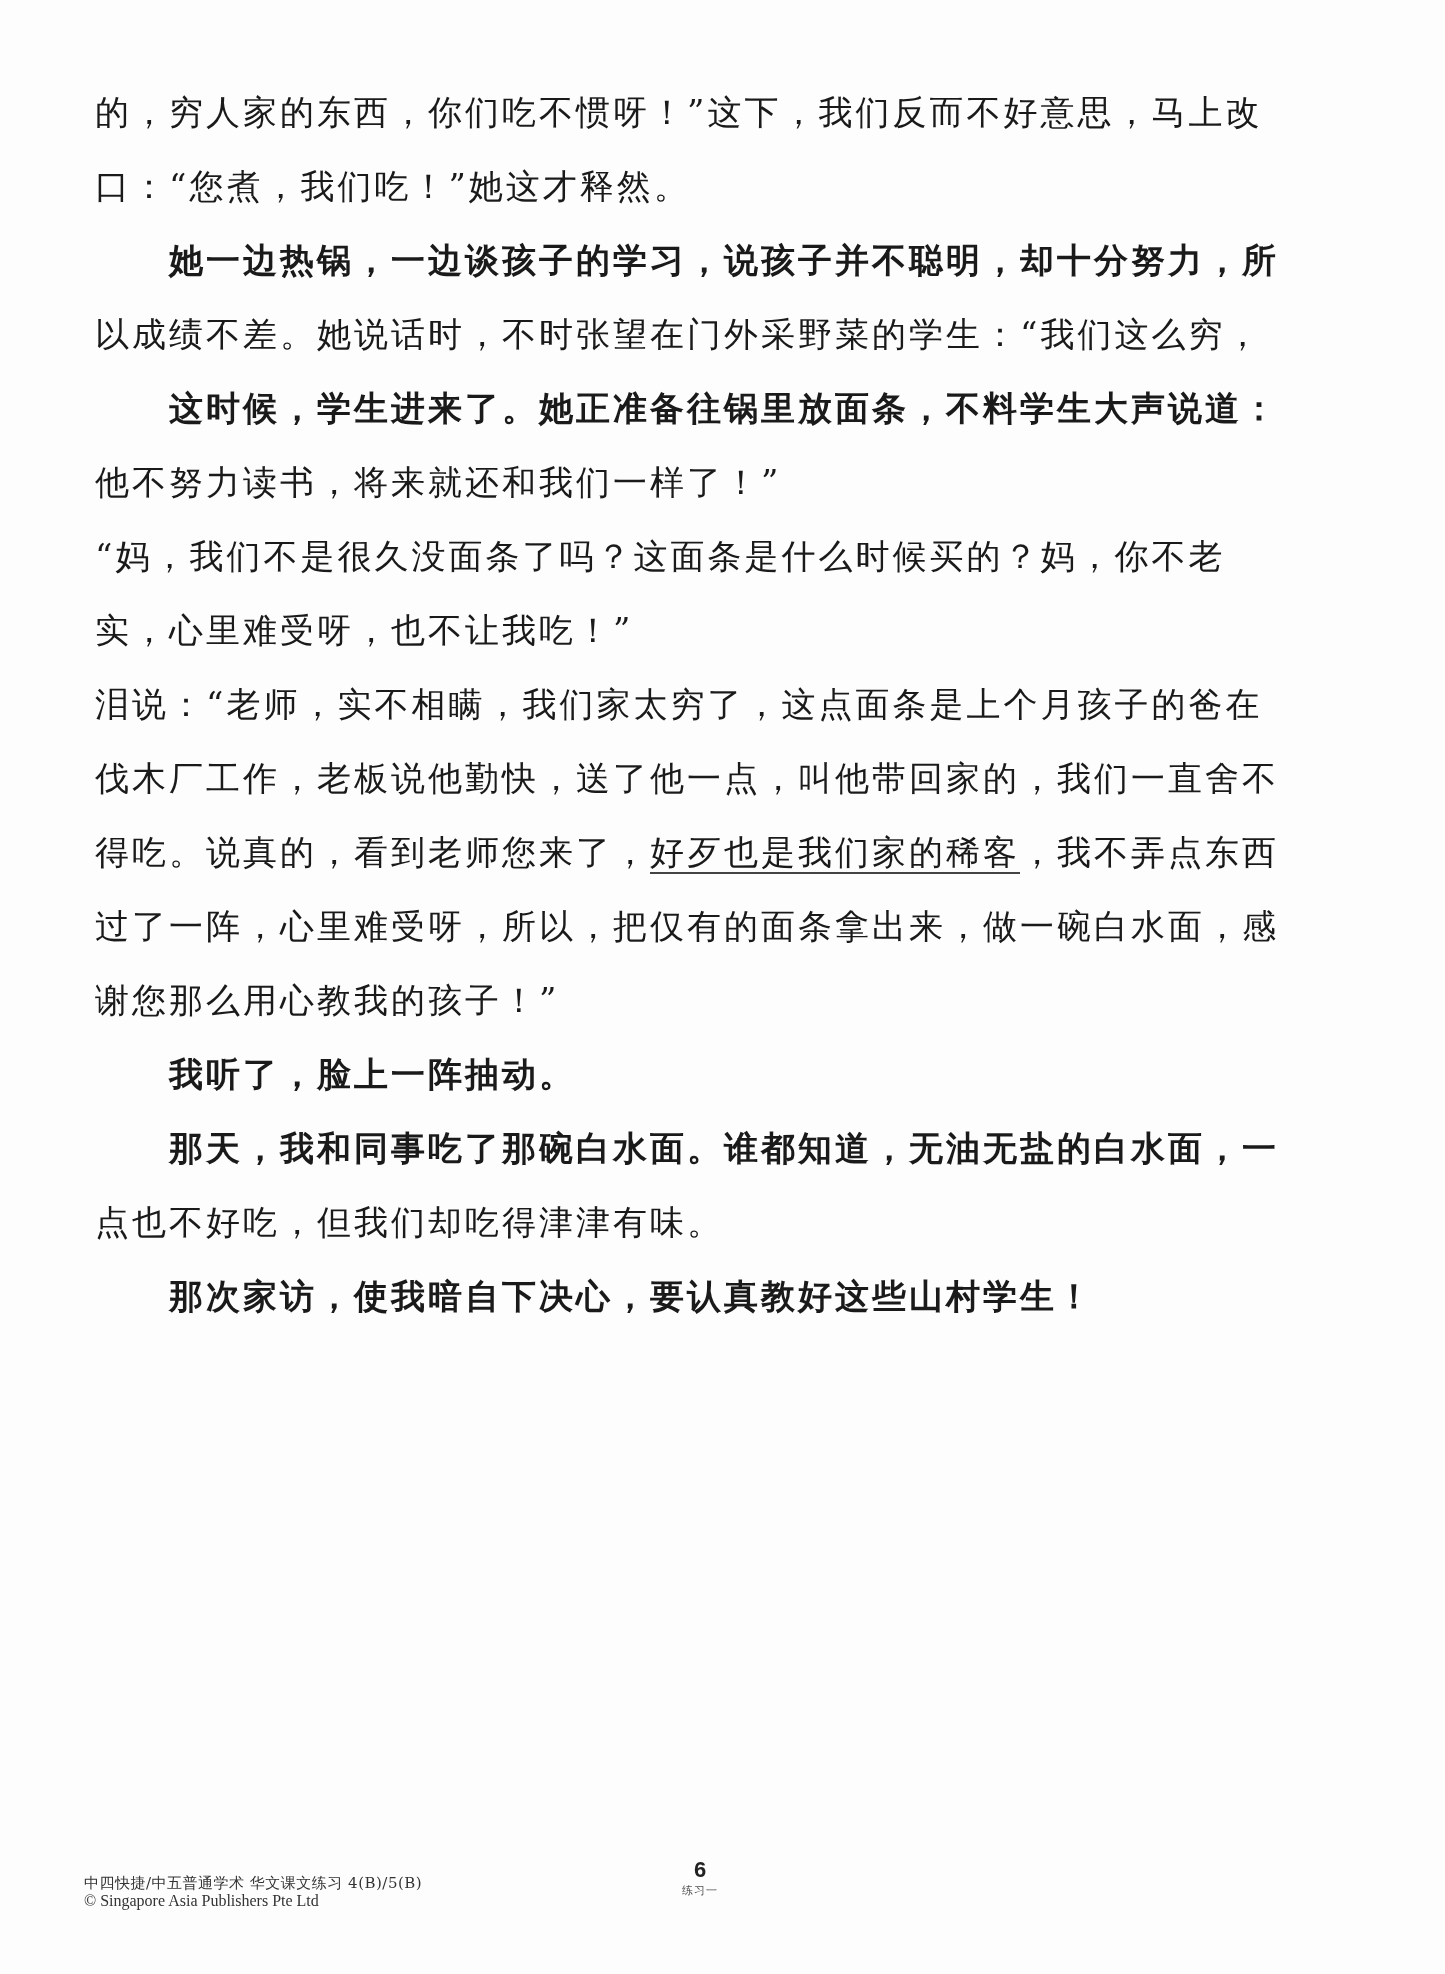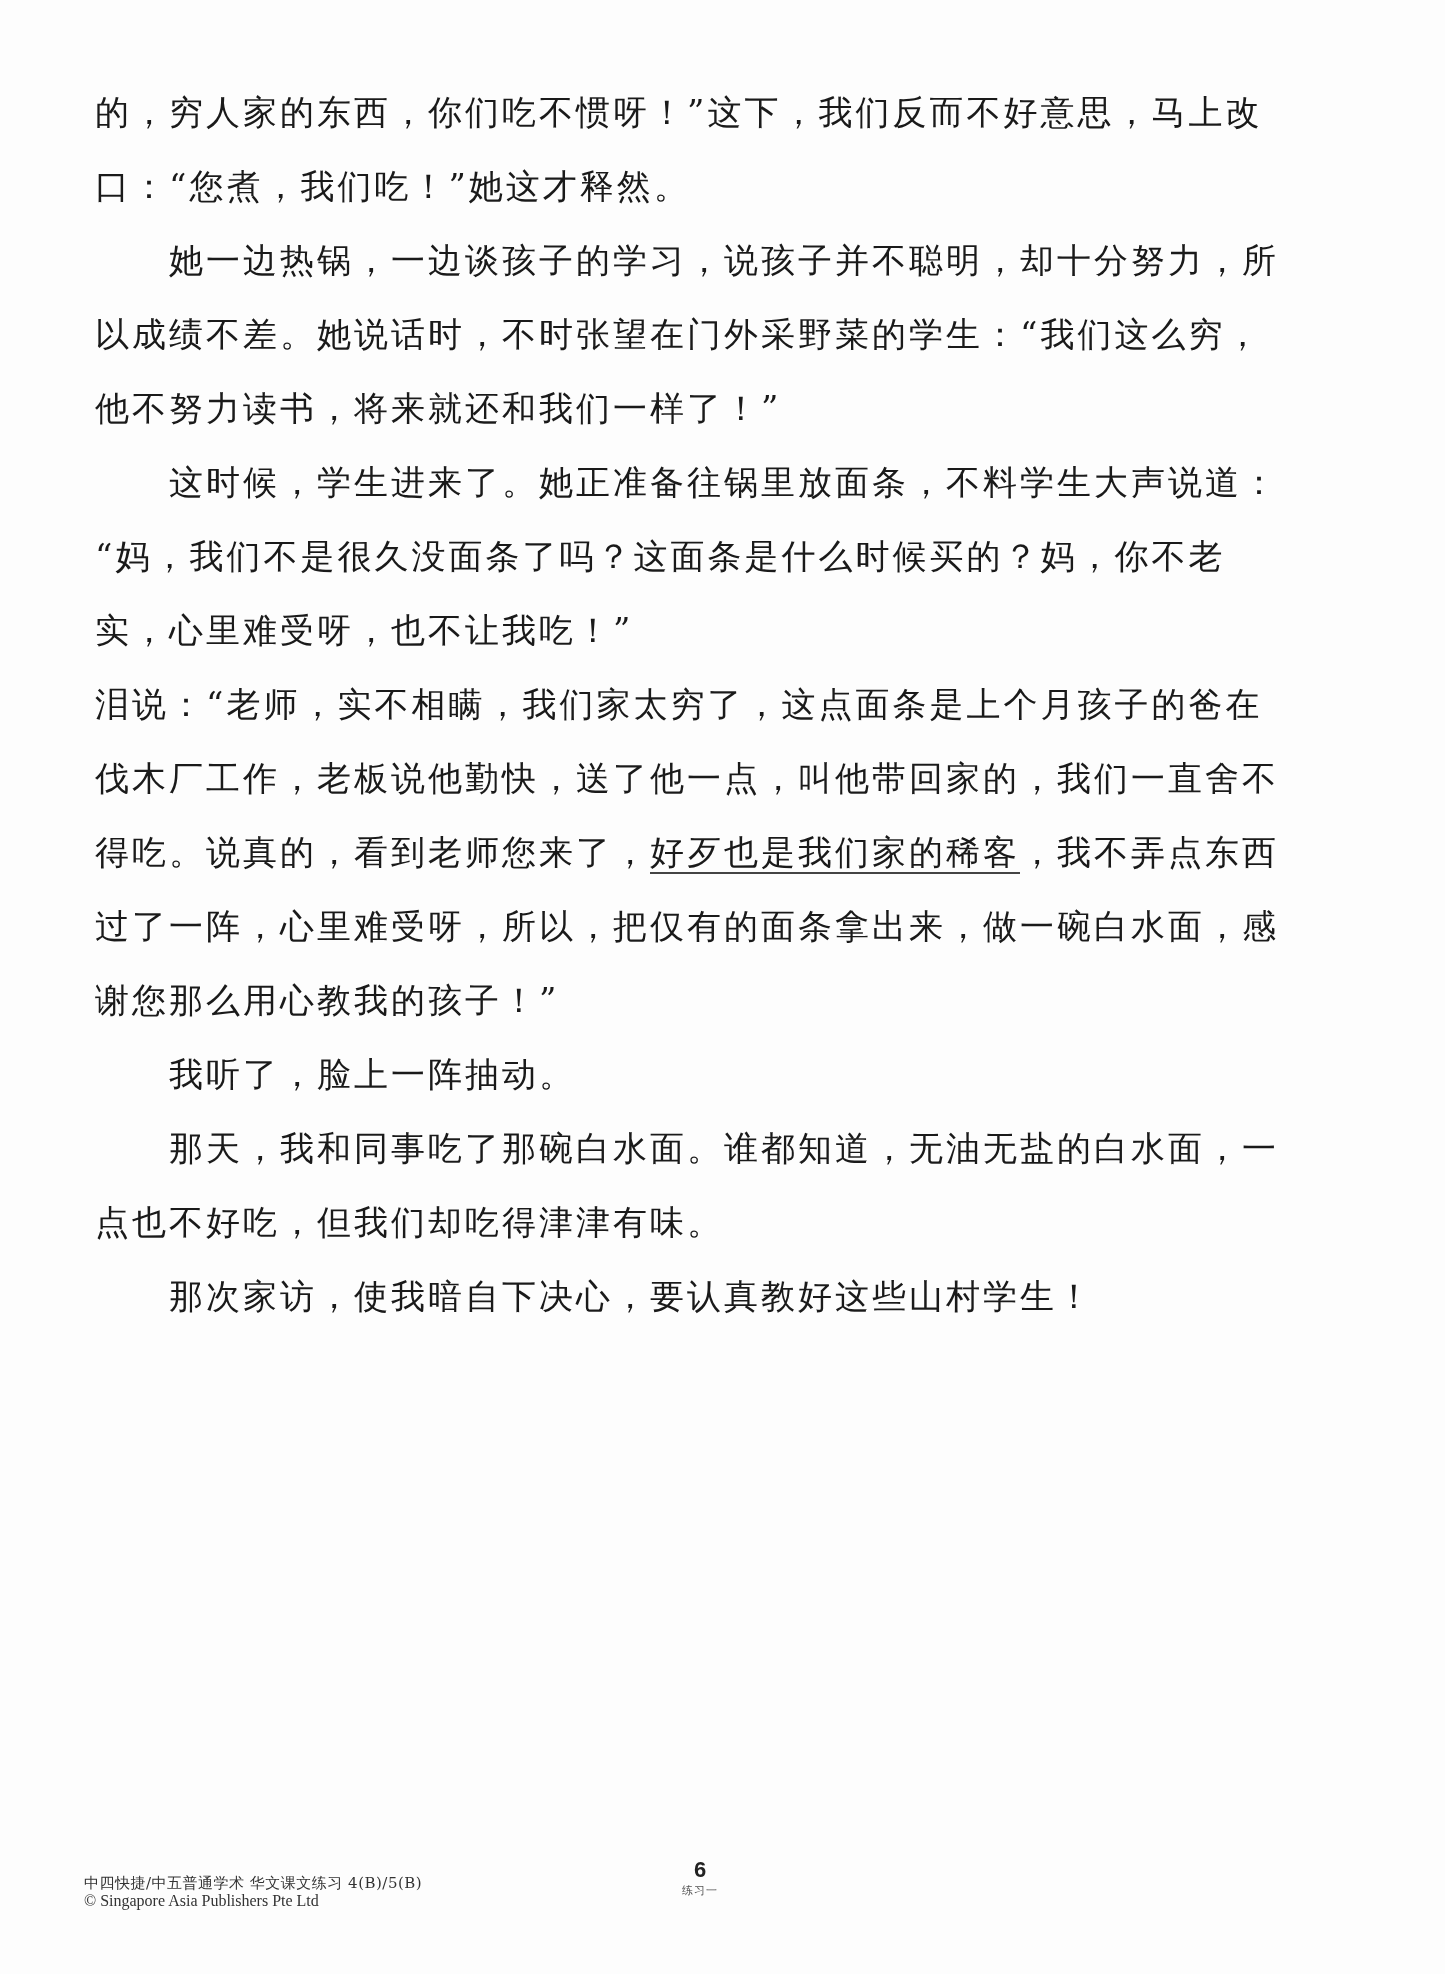--- a/index.html
+++ b/index.html
@@ -29,20 +29,21 @@
     }
     .line {
       height: 74px;
       line-height: 74px;
       font-size: 34px;
       letter-spacing: 3px;
       white-space: nowrap;
     }
     .line.indent {
       padding-left: 74px;
+      font-weight: bold;
     }
     .underlined {
       text-decoration: underline;
       text-decoration-thickness: 2px;
       text-underline-offset: 8px;
       text-decoration-color: #444;
     }
     .footer-left {
       position: absolute;
       left: 84px;
@@ -85,23 +86,23 @@
 <body>
 
 <div class="page">
   <div class="body-text">
 
     <div class="line">的，穷人家的东西，你们吃不惯呀！”这下，我们反而不好意思，马上改</div>
     <div class="line">口：“您煮，我们吃！”她这才释然。</div>
 
     <div class="line indent">她一边热锅，一边谈孩子的学习，说孩子并不聪明，却十分努力，所</div>
     <div class="line">以成绩不差。她说话时，不时张望在门外采野菜的学生：“我们这么穷，</div>
+    <div class="line indent">这时候，学生进来了。她正准备往锅里放面条，不料学生大声说道：</div>
+
     <div class="line">他不努力读书，将来就还和我们一样了！”</div>
-
-    <div class="line indent">这时候，学生进来了。她正准备往锅里放面条，不料学生大声说道：</div>
     <div class="line">“妈，我们不是很久没面条了吗？这面条是什么时候买的？妈，你不老</div>
     <div class="line">实，心里难受呀，也不让我吃！”</div>
 
 
     <div class="line">泪说：“老师，实不相瞒，我们家太穷了，这点面条是上个月孩子的爸在</div>
     <div class="line">伐木厂工作，老板说他勤快，送了他一点，叫他带回家的，我们一直舍不</div>
     <div class="line"><span>得吃。说真的，看到老师您来了，</span><span class="underlined">好歹也是我们家的稀客</span><span>，我不弄点东西</span></div>
     <div class="line">过了一阵，心里难受呀，所以，把仅有的面条拿出来，做一碗白水面，感</div>
     <div class="line">谢您那么用心教我的孩子！”</div>
 

